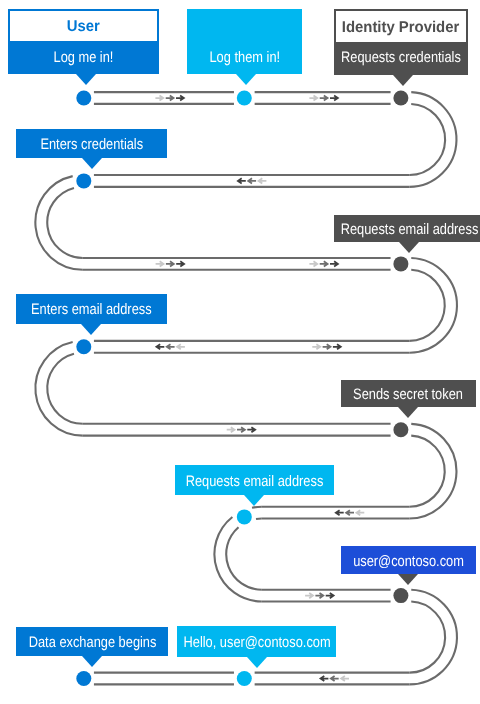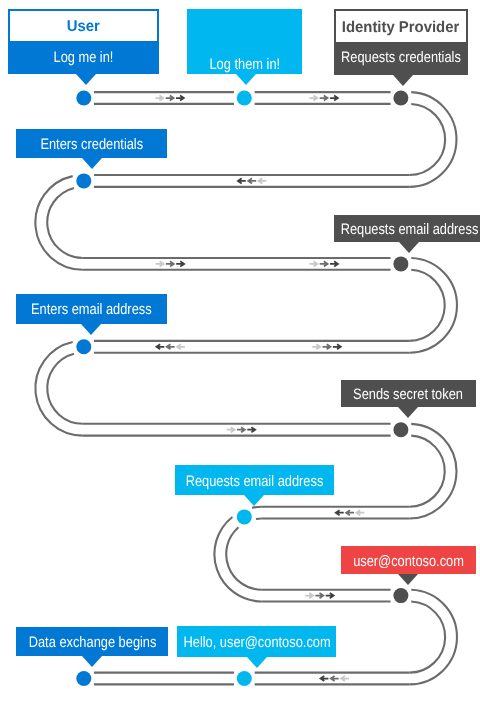--- a/index.html
+++ b/index.html
@@ -139,21 +139,21 @@
 <div class="card" style="left: 8.2px; top: 8.8px; width: 151.2px; height: 65.6px; border: 2.2px solid rgb(0, 120, 212); background: rgb(0, 120, 212);">
       <div class="title" style="height: 30.7px; color: rgb(0, 120, 212);">
         <span>User</span>
       </div>
       <div class="sub" style="height: 32.7px;">
         <span>Log me in!</span>
       </div>
       <div class="tail" style="border-top: 11.9px solid rgb(0, 120, 212); left: 65.5px; top: 63.4px;"></div>
     </div>
     <div class="card" style="left: 187.3px; top: 9.2px; width: 115.2px; height: 65.2px; border: 2.2px solid rgb(0, 183, 240); background: rgb(0, 183, 240);">
-      <div class="sub" style="height: 32.7px; align-items: flex-end;">
+      <div class="sub" style="height: 32.7px;">
         <span>Log them in!</span>
       </div>
       <div class="tail" style="border-top: 11.9px solid rgb(0, 183, 240); left: 46.9px; top: 63px;"></div>
     </div>
     <div class="card" style="left: 334px; top: 9px; width: 134px; height: 65.8px; border: 2.2px solid rgb(79, 79, 79); background: rgb(79, 79, 79);">
       <div class="title" style="height: 31px; color: rgb(79, 79, 79);">
         <span>Identity Provider</span>
       </div>
       <div class="sub" style="height: 32.6px; text-align: right;">
         <span>Requests credentials</span>
@@ -183,21 +183,21 @@
         <span>Sends secret token</span>
       </div>
       <div class="tail" style="border-top: 11.5px solid rgb(79, 79, 79); left: 57.4px; top: 26.8px;"></div>
     </div>
     <div class="bubble" style="left: 166.7px; top: 465.1px; width: 159.4px; height: 30.4px; background: rgb(0, 183, 240);">
       <div class="txt">
         <span>Requests email address</span>
       </div>
       <div class="tail" style="border-top: 11.5px solid rgb(0, 183, 240); left: 69.6px; top: 30.4px;"></div>
     </div>
-    <div class="bubble" style="left: 332.7px; top: 546.2px; width: 135px; height: 27.9px; background: #ef4444;">
+    <div class="bubble" style="left: 332.7px; top: 546.2px; width: 135px; height: 27.9px; background: #1d4ed8;">
       <div class="txt">
         <span>user@contoso.com</span>
       </div>
       <div class="tail" style="border-top: 11.5px solid rgb(79, 79, 79); left: 57.4px; top: 27.9px;"></div>
     </div>
     <div class="bubble" style="left: 8.15px; top: 626.8px; width: 152.3px; height: 29.7px; background: rgb(0, 120, 212);">
       <div class="txt">
         <span>Data exchange begins</span>
       </div>
       <div class="tail" style="border-top: 11.5px solid rgb(0, 120, 212); left: 66.05px; top: 29.7px;"></div>

